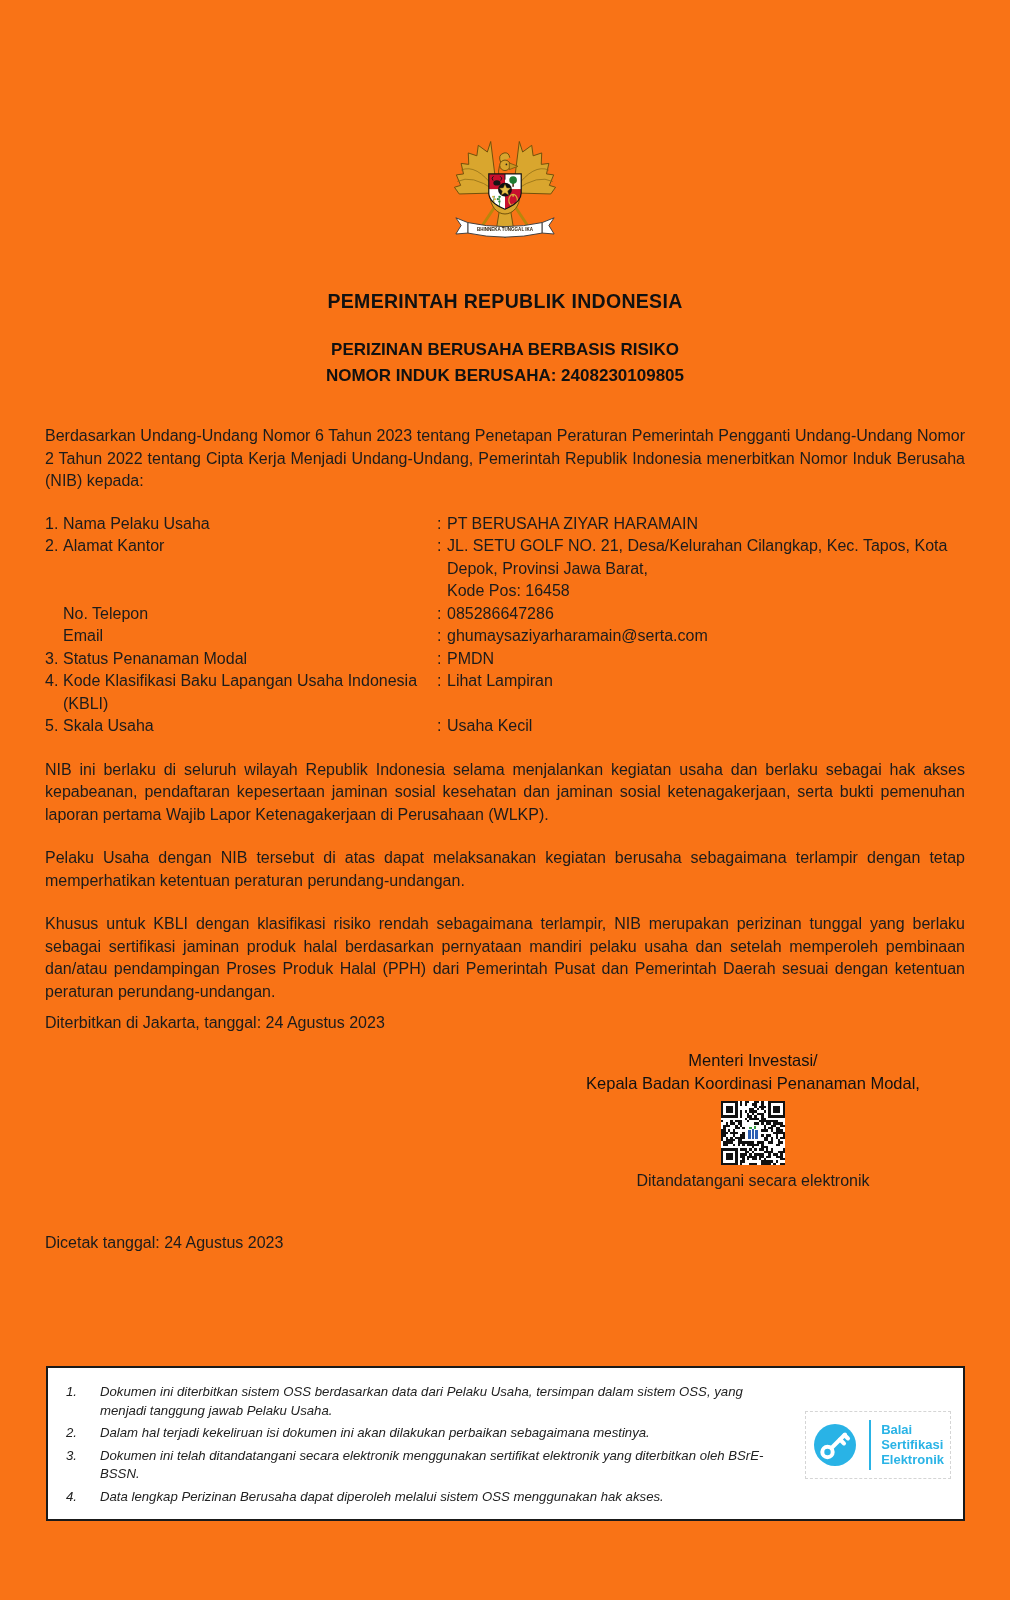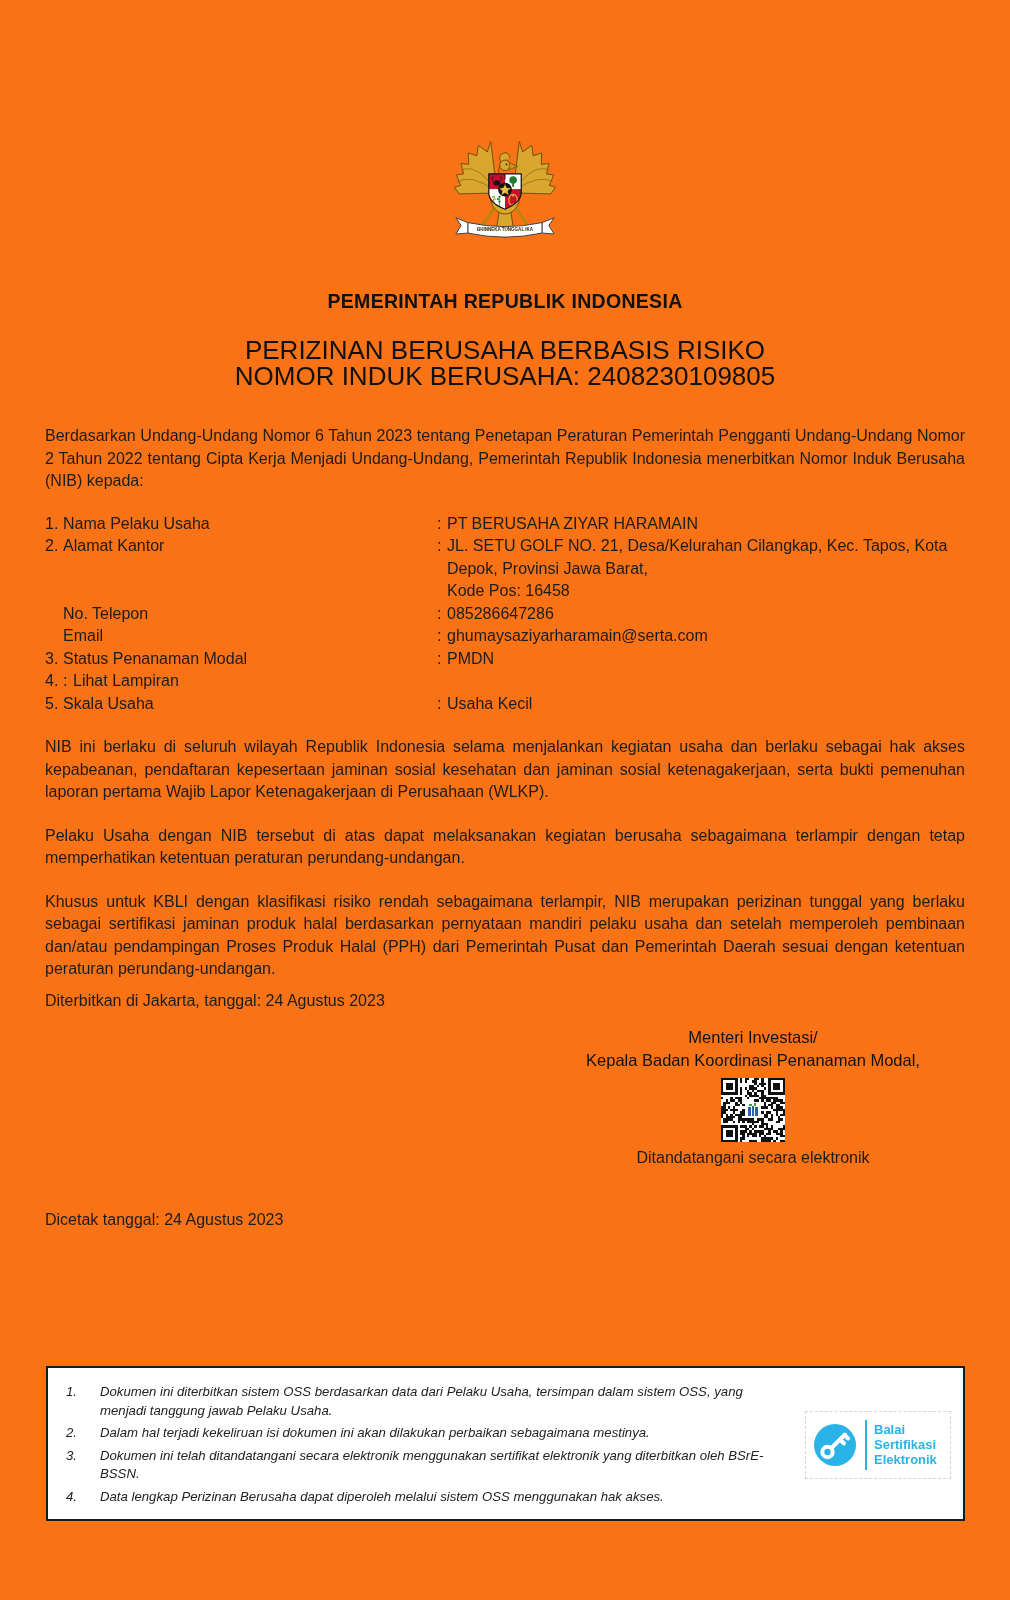--- a/index.html
+++ b/index.html
@@ -8,21 +8,21 @@
     background:#f97316; color:#1c1c1c; overflow:hidden;
     font-family:"Liberation Sans", sans-serif; font-size:16px;
   }
   .content { padding:0 45px; }
 
   
   .emblem-wrap { display:flex; justify-content:center; padding-top:126px; }
 
   
   .gov-title { margin-top:30px; text-align:center; font-weight:bold; font-size:19.5px; letter-spacing:.3px; color:#111; }
-  .doc-title { margin-top:24px; text-align:center; font-weight:normal; font-size:26px; line-height:26px; color:#111; }
+  .doc-title { margin-top:24px; text-align:center; font-weight:bold; font-size:17px; line-height:26px; color:#111; }
 
   
   .para { text-align:justify; line-height:22.5px; }
   .intro { margin-top:36px; }
   .p-block { margin-top:21px; }
 
   
   .fields { margin-top:20px; line-height:22.5px; }
   .lrow { display:flex; align-items:flex-start; }
   .lrow .no  { width:18px; flex:0 0 auto; }
@@ -47,21 +47,21 @@
     display:flex; align-items:center; gap:10px;
     padding:15px 8px 13px 12px;
   }
   .notes { flex:1; font-style:italic; font-size:13.2px; line-height:18.5px; color:#222; }
   .nrow { display:flex; margin-bottom:4px; }
   .nrow:last-child { margin-bottom:0; }
   .nrow .nno { width:34px; flex:0 0 auto; padding-left:6px; }
   .nrow .ntxt { flex:1; padding-right:26px;font-style:italic; }
 
   .bse { flex:0 0 auto; width:132px; border:1px dashed #d5d5d5; background:#fff;
-         display:flex; align-items:center; gap:7px; padding:8px 6px; margin-right:4px; }
+         display:flex; align-items:center; gap:7px; padding:8px 6px; margin-right:4px;justify-content:space-between; }
   .bse-divider { width:2px; height:50px; background:#29b3e6; flex:0 0 auto; }
   .bse-text { font-weight:bold; font-size:13px; line-height:15px; color:#29b3e6; }
 </style>
 </head>
 <body>
 
 <div class="page">
   <div class="content">
 
     <div class="emblem-wrap">
@@ -189,20 +189,24 @@
         <span class="val">
           <span class="vline">
               <span class="col">:</span>
               <span>PMDN</span>
             </span>
         </span>
       </div>
 
       <div class="lrow">
         <span class="no">4.</span>
+        <span class="lbl">
+          <div>Kode Klasifikasi Baku Lapangan Usaha Indonesia</div>
+          <div>(KBLI)</div>
+        </span>
         <span class="val">
           <span class="vline">
               <span class="col">:</span>
               <span>Lihat Lampiran</span>
             </span>
         </span>
       </div>
 
       <div class="lrow">
         <span class="no">5.</span>

